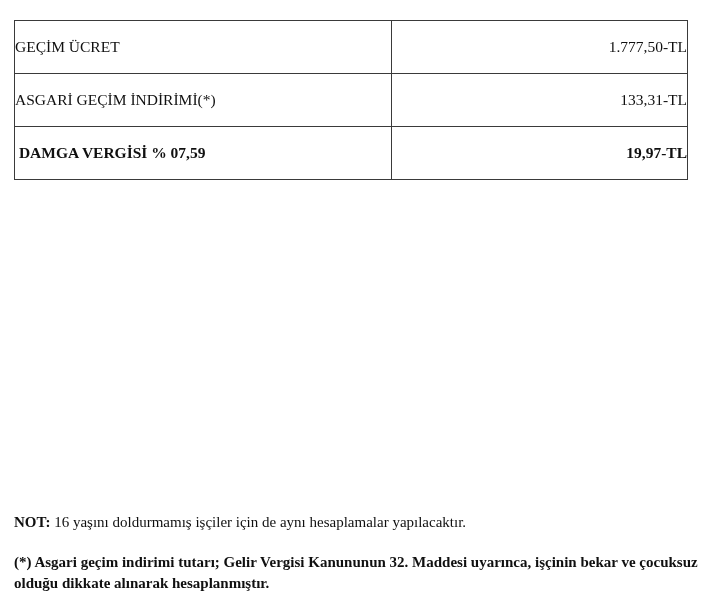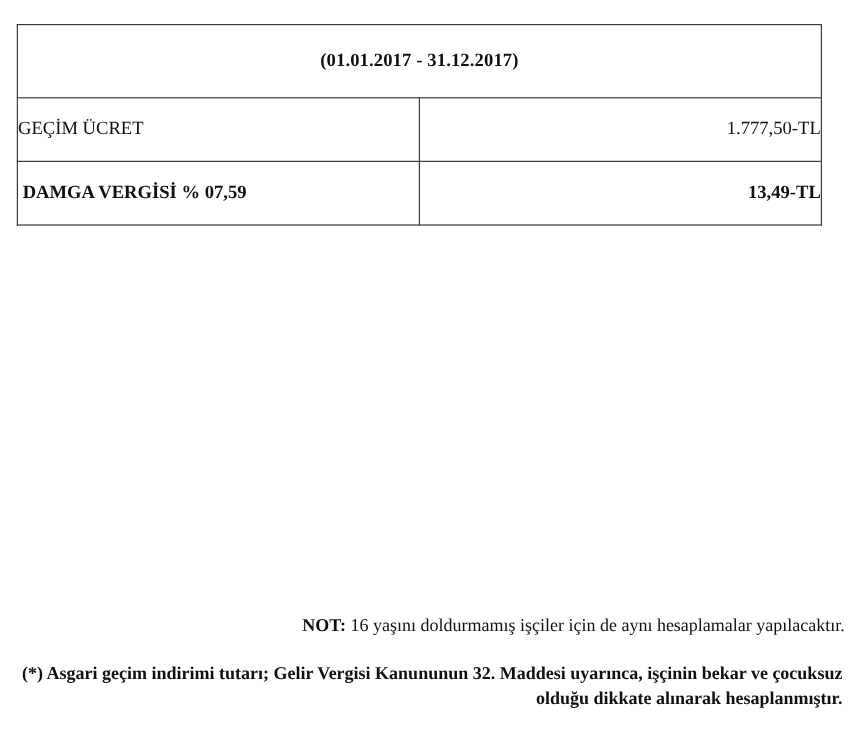--- a/index.html
+++ b/index.html
@@ -64,21 +64,20 @@
   .row-bold .value-cell {
     font-weight: bold;
   }
 
   
   #notes {
     position: absolute;
     left: 14px;
     top: 512px;
     width: 690px;
-    text-align: right;
   }
   .note-line {
     font-size: 15px;
     line-height: 21px;
     margin: 0 0 0 0;
   }
   .note-note {
     margin-bottom: 19px;
   }
   .note-strong {
@@ -92,36 +91,37 @@
     font-weight: bold;
   }
 </style>
 </head>
 <body>
 
 <div id="page">
 
   <table id="wage-table">
     <tbody>
-      <tr>
-        <td class="period-cell" colspan="2">(01.01.2017 - 31.12.2017)</td>
-      </tr>
 
       <tr class="data-row">
         <td class="label-cell">GEÇİM ÜCRET</td>
         <td class="value-cell">1.777,50-TL</td>
       </tr>
 
 
 
 
+      <tr class="data-row">
+        <td class="label-cell">ASGARİ GEÇİM İNDİRİMİ(*)</td>
+        <td class="value-cell">133,31-TL</td>
+      </tr>
 
       <tr class="data-row row-bold">
         <td class="label-cell"> DAMGA VERGİSİ % 07,59</td>
-        <td class="value-cell">13,49-TL</td>
+        <td class="value-cell">19,97-TL</td>
       </tr>
 
 
     </tbody>
   </table>
 
   <div id="notes">
     <p class="note-line note-note"><span class="note-strong">NOT:</span><span class="note-body"> 16 yaşını doldurmamış işçiler için de aynı hesaplamalar yapılacaktır.</span></p>
     <p class="note-line note-star">(*) Asgari geçim indirimi tutarı; Gelir Vergisi Kanununun 32. Maddesi uyarınca, işçinin bekar ve çocuksuz olduğu dikkate alınarak hesaplanmıştır.</p>
   </div>

